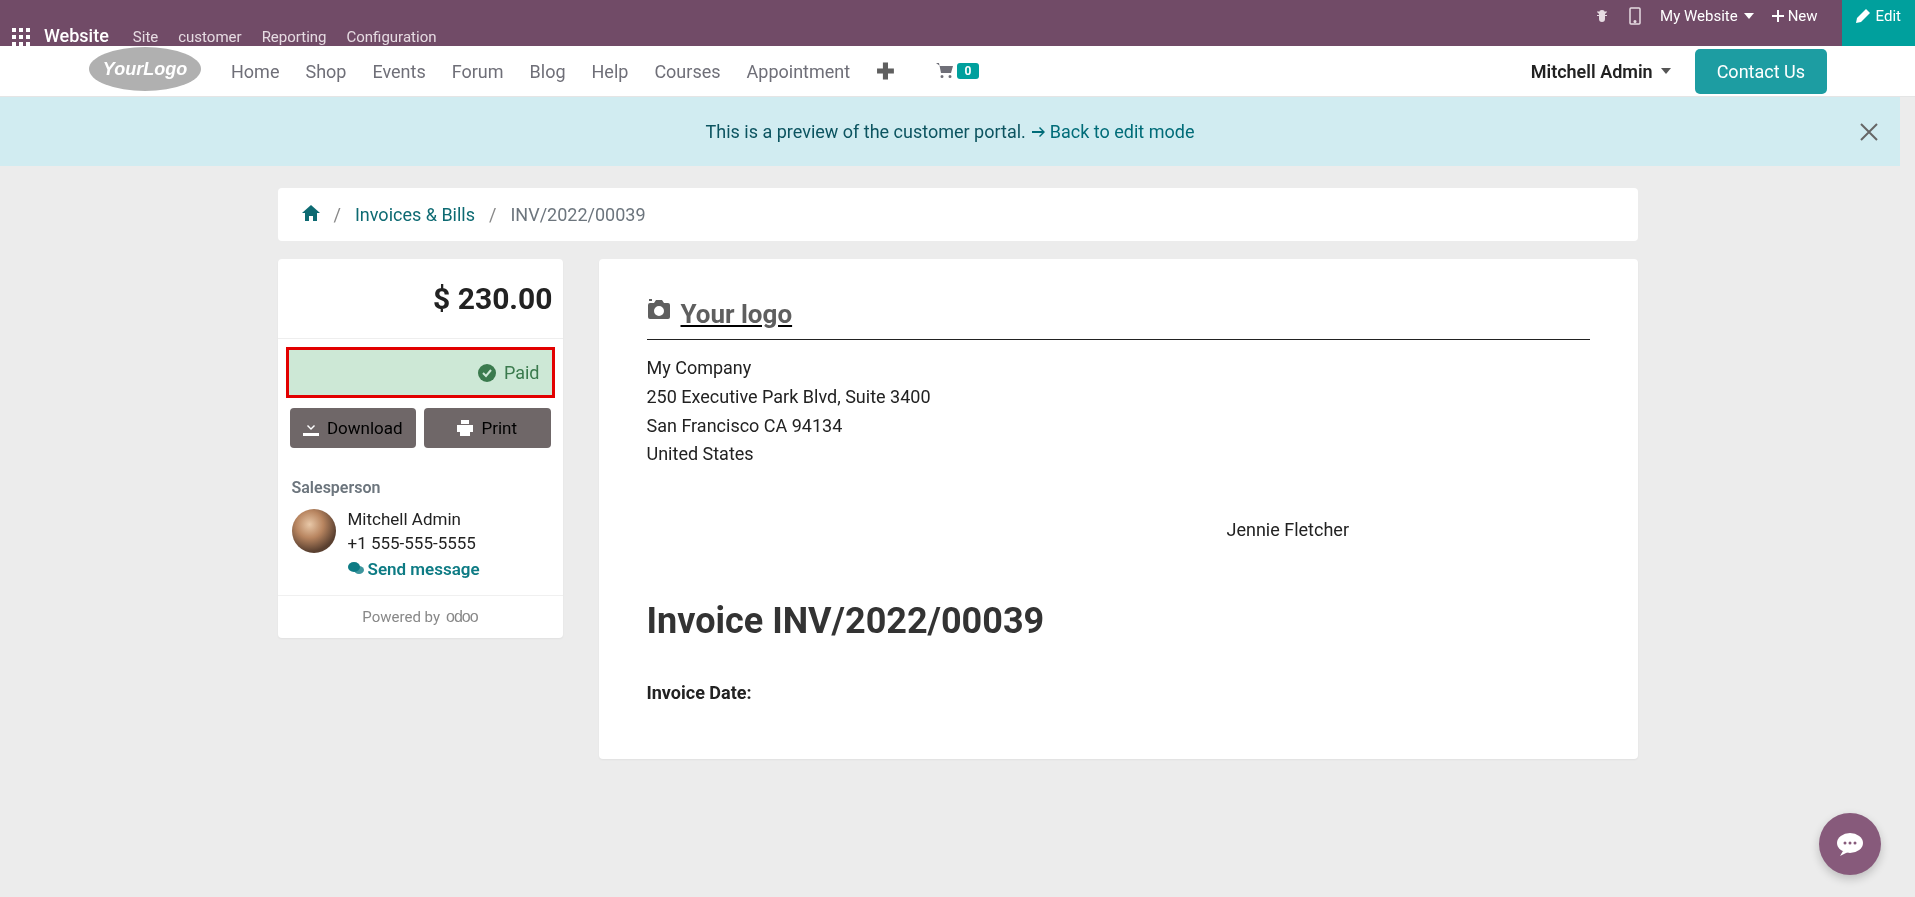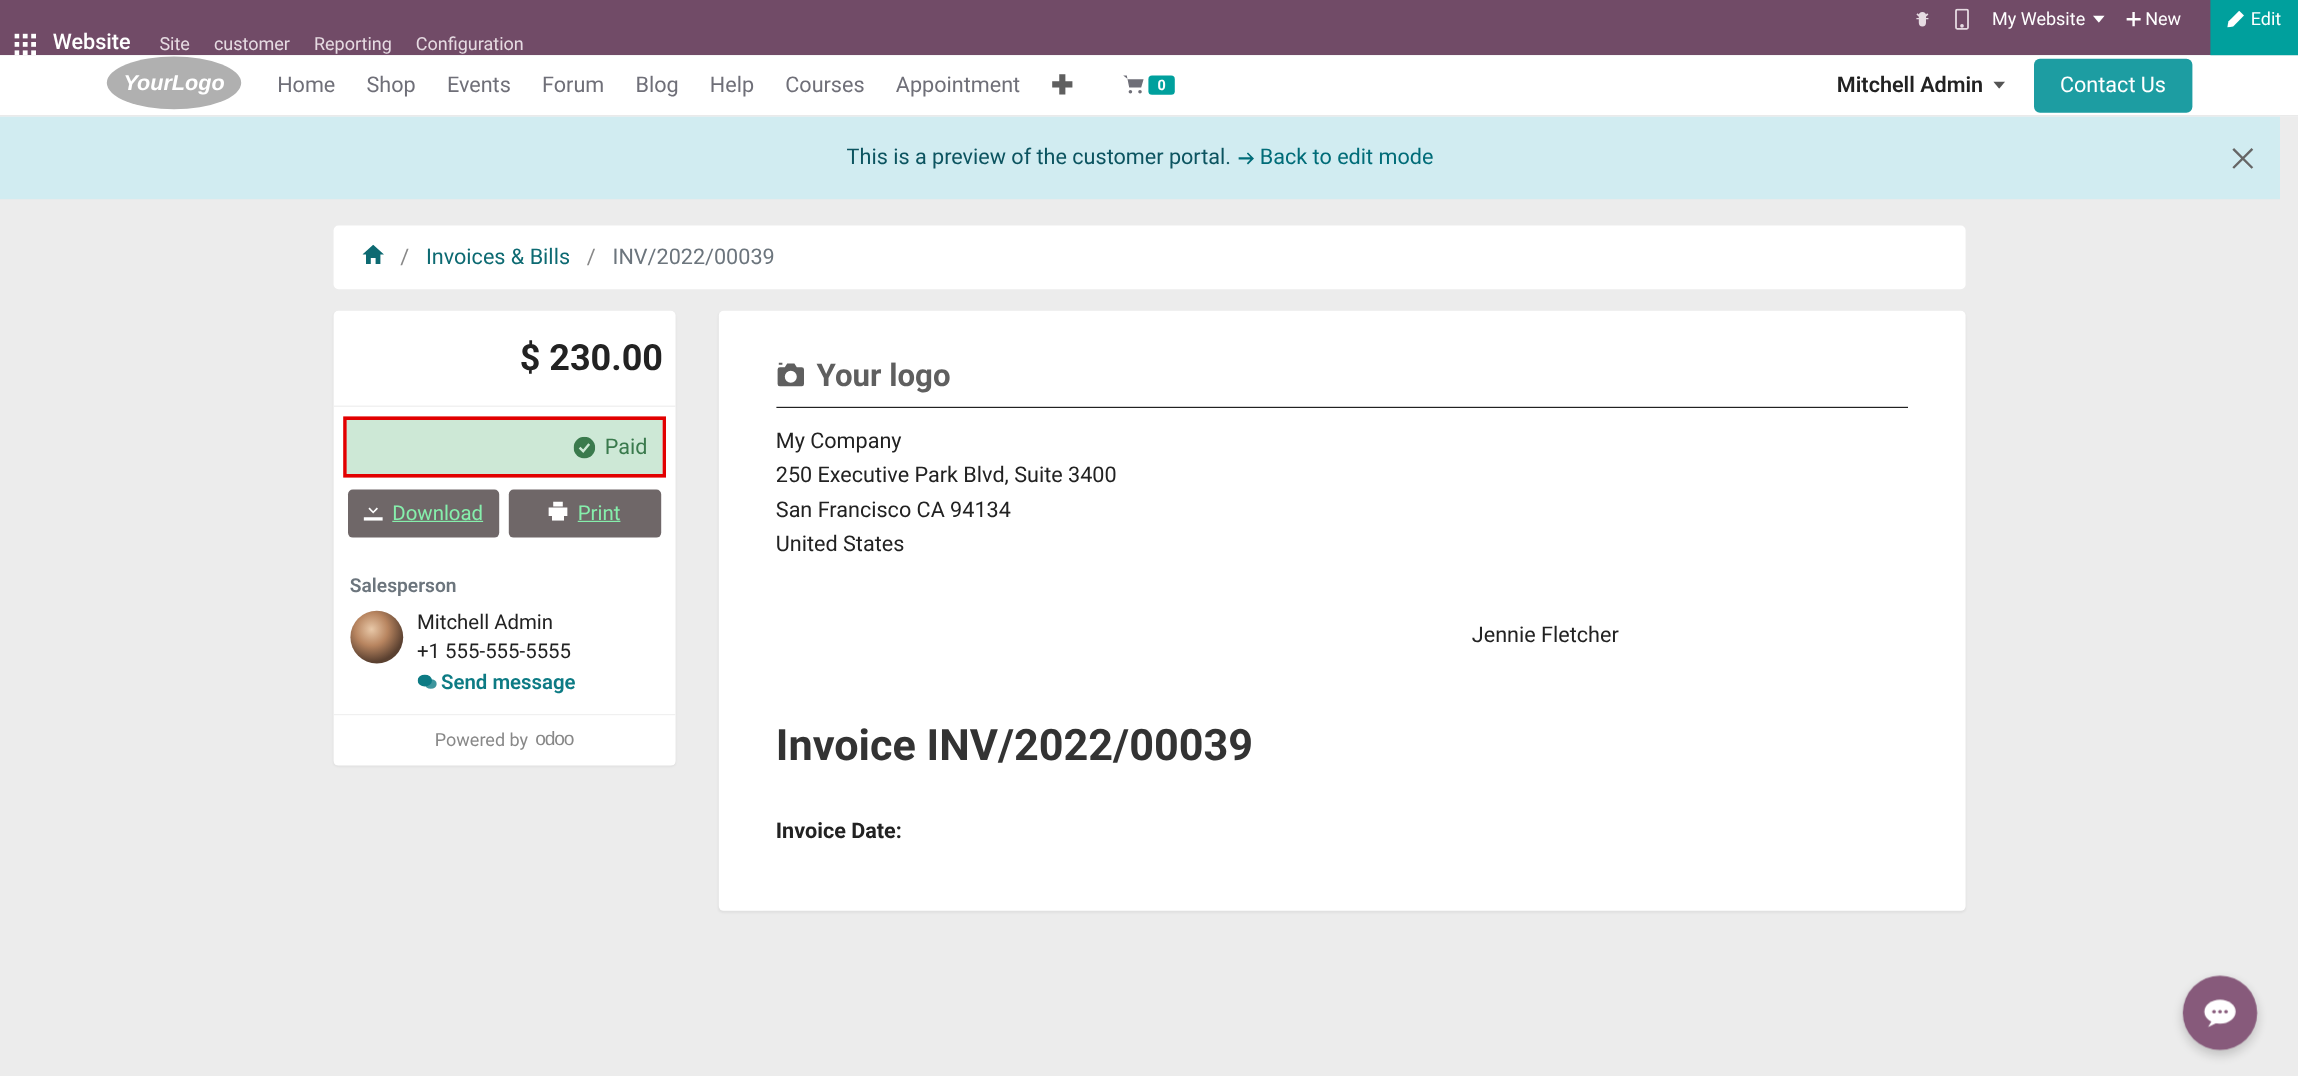--- a/index.html
+++ b/index.html
@@ -52,34 +52,34 @@
 
     
     .two-col { display: flex; gap: 36px; align-items: flex-start; }
     
     
     .sidebar { width: 285px; background: #fff; border-radius: 4px; box-shadow: 0 1px 2px rgba(0,0,0,0.05); }
     .amount { text-align: right; padding: 22px 10px; font-size: 30px; font-weight: 700; color: #222; border-bottom: 1px solid #eee; }
     .paid-block { margin: 8px 8px 10px; padding: 0; border: 3px solid #e20000; }
     .paid-inner { background: #cde8d6; color: #3a7a4d; padding: 12px; display: flex; align-items: center; justify-content: flex-end; gap: 8px; font-size: 18px; }
     .btn-row { display: flex; gap: 8px; padding: 0 12px 20px; }
-    .side-btn { flex: 1; background: #6f6768; color: #86efac; padding: 10px 6px; border-radius: 4px; display: flex; align-items: flex-start; justify-content: center; gap: 8px; font-size: 17px; text-decoration: underline; }
+    .side-btn { flex: 1; background: #6f6768; color: #000000; padding: 10px 6px; border-radius: 4px; display: flex; align-items: center; justify-content: center; gap: 8px; font-size: 17px; }
     .sp-section { padding: 10px 14px 16px; }
     .sp-label { color: #6c757d; font-size: 16px; font-weight: 600; margin-bottom: 12px; }
     .sp-row { display: flex; gap: 12px; align-items: flex-start; }
     .avatar { width: 44px; height: 44px; border-radius: 50%; background: radial-gradient(circle at 40% 35%, #e8c8a8 0%, #b88560 35%, #5a4030 70%); flex-shrink: 0; }
     .sp-name { font-size: 17px; color: #222; margin-bottom: 4px; }
     .sp-phone { font-size: 17px; color: #222; margin-bottom: 6px; }
     .sp-msg { color: #0d7b84; font-size: 17px; display: flex; align-items: center; gap: 4px; font-weight: 600; }
     .powered { text-align: center; padding: 12px; color: #888; font-size: 15px; border-top: 1px solid #f0f0f0; display: flex; align-items: center; justify-content: center; gap: 6px; }
     .odoo-logo { font-family: sans-serif; color: #888; font-weight: 400; letter-spacing: -1px; font-size: 16px; }
 
     
     .main-card { flex: 1; background: #fff; border-radius: 4px; padding: 40px 48px; box-shadow: 0 1px 2px rgba(0,0,0,0.05); min-height: 500px; }
-    .logo-header { display: flex; align-items: center; gap: 10px; padding-bottom: 10px; border-bottom: 1.5px solid #222; margin-bottom: 14px; }
+    .logo-header { display: flex; align-items: flex-start; gap: 10px; padding-bottom: 10px; border-bottom: 1.5px solid #222; margin-bottom: 14px; text-decoration: underline; }
     .logo-text { font-size: 26px; font-weight: 700; color: #5f5f5f; }
     .camera-ico { color: #5f5f5f; }
     .addr-block { color: #222; font-size: 18px; line-height: 1.6; margin-bottom: 50px; }
     .customer-name { text-align: left; margin-left: 580px; color: #222; font-size: 18px; margin-bottom: 60px; }
     .invoice-title { font-size: 36px; color: #333; margin-bottom: 40px; }
     .invoice-date-lbl { font-size: 18px; font-weight: 700; color: #222; }
 
     
     .chat-fab { position: fixed; right: 34px; bottom: 22px; width: 62px; height: 62px; border-radius: 50%; background: #875a7b; display: flex; align-items: center; justify-content: center; color: #fff; box-shadow: 0 4px 10px rgba(0,0,0,0.2); }
 

